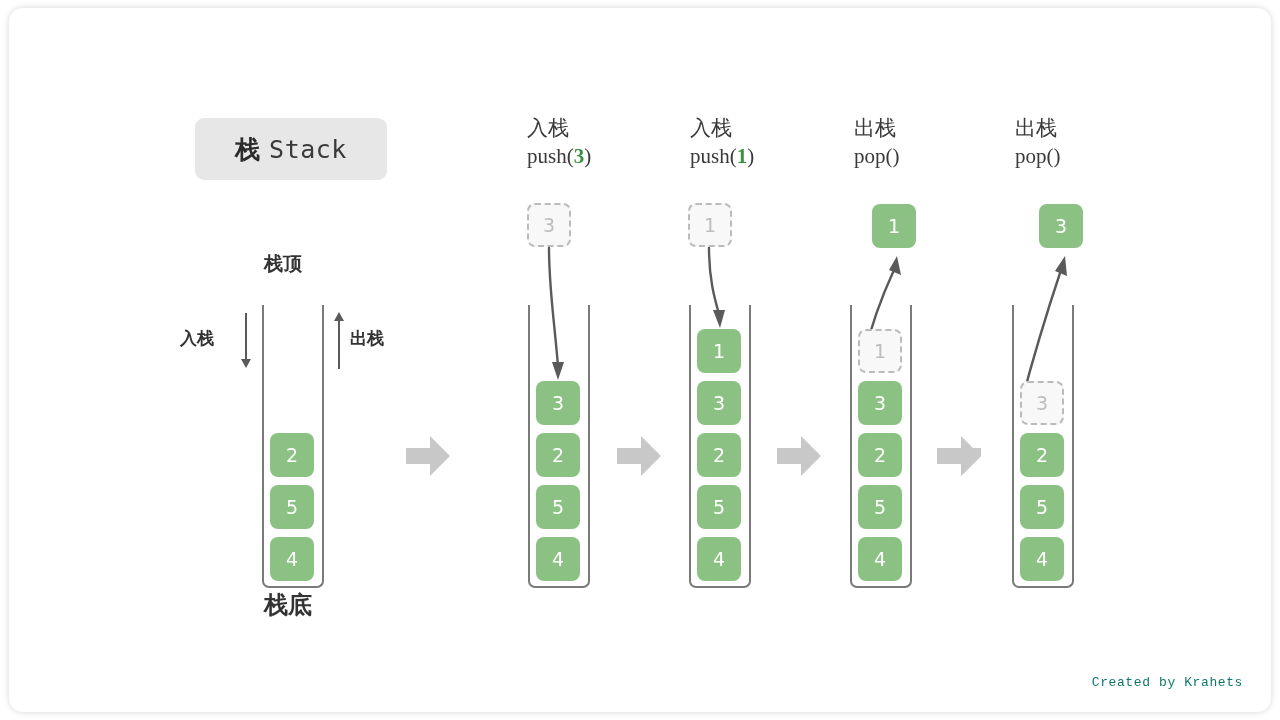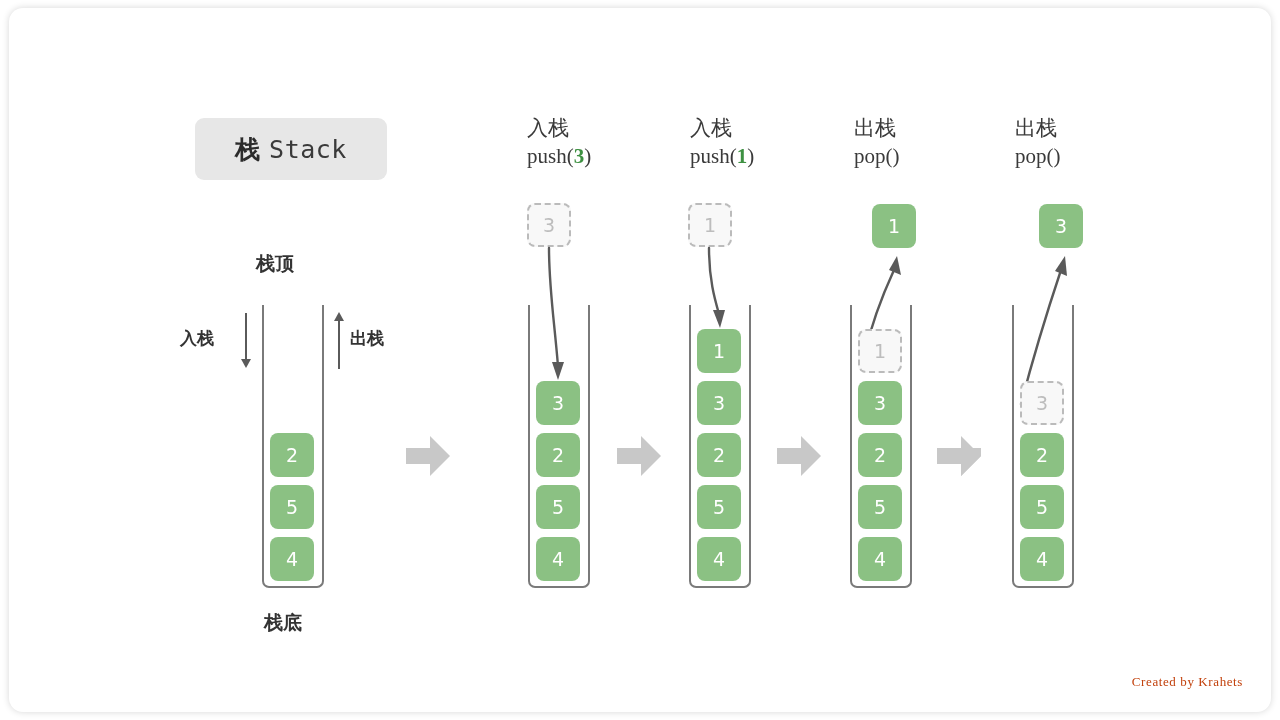--- a/index.html
+++ b/index.html
@@ -57,29 +57,29 @@
   
   .cjk-bold {
     font-family: "DejaVu Sans", sans-serif;
     font-weight: bold;
     color: #333333;
   }
 
   
   #label-top {
     position: absolute;
-    left: 247px;
+    left: 255px;
     top: 243px;
     font-size: 19px;
   }
   #label-bottom {
     position: absolute;
     left: 255px;
-    top: 602px;
-    font-size: 19px;
+    top: 581px;
+    font-size: 24px;
   }
 
   
   #push-label {
     position: absolute;
     left: 171px;
     top: 319px;
     font-size: 17px;
   }
   #pop-label {
@@ -173,23 +173,23 @@
     position: absolute;
     width: 44px;
     height: 40px;
   }
 
   
   #footer {
     position: absolute;
     right: 28px;
     bottom: 22px;
-    font-family: Liberation Serif, serif;
+    font-family: Liberation Mono, monospace;
     font-size: 13px;
-    color: #c2410c;
+    color: #0f766e;
     letter-spacing: 0.6px;
   }
 
   svg { display: block; overflow: visible; }
 </style>
 </head>
 <body>
 
 <div id="card">
 

